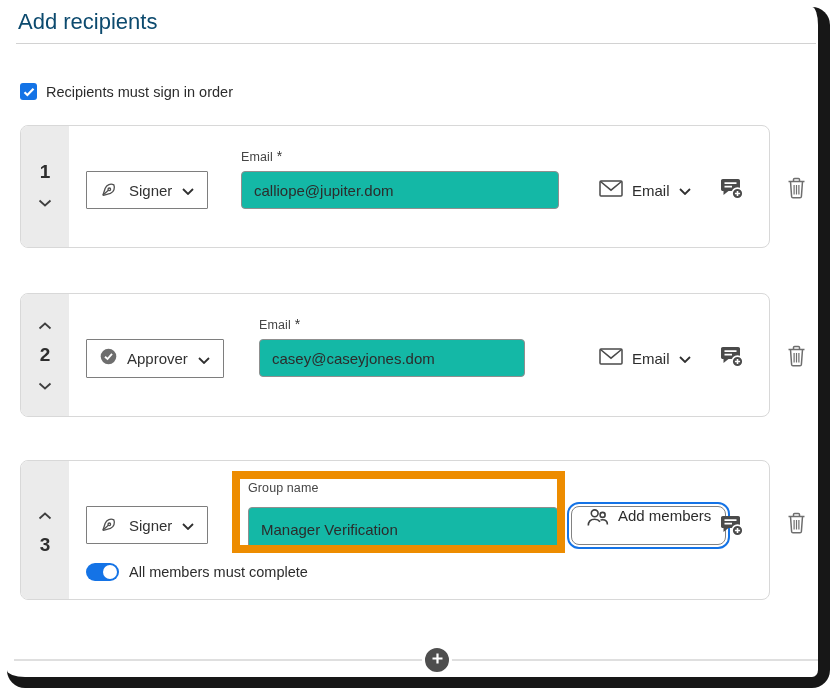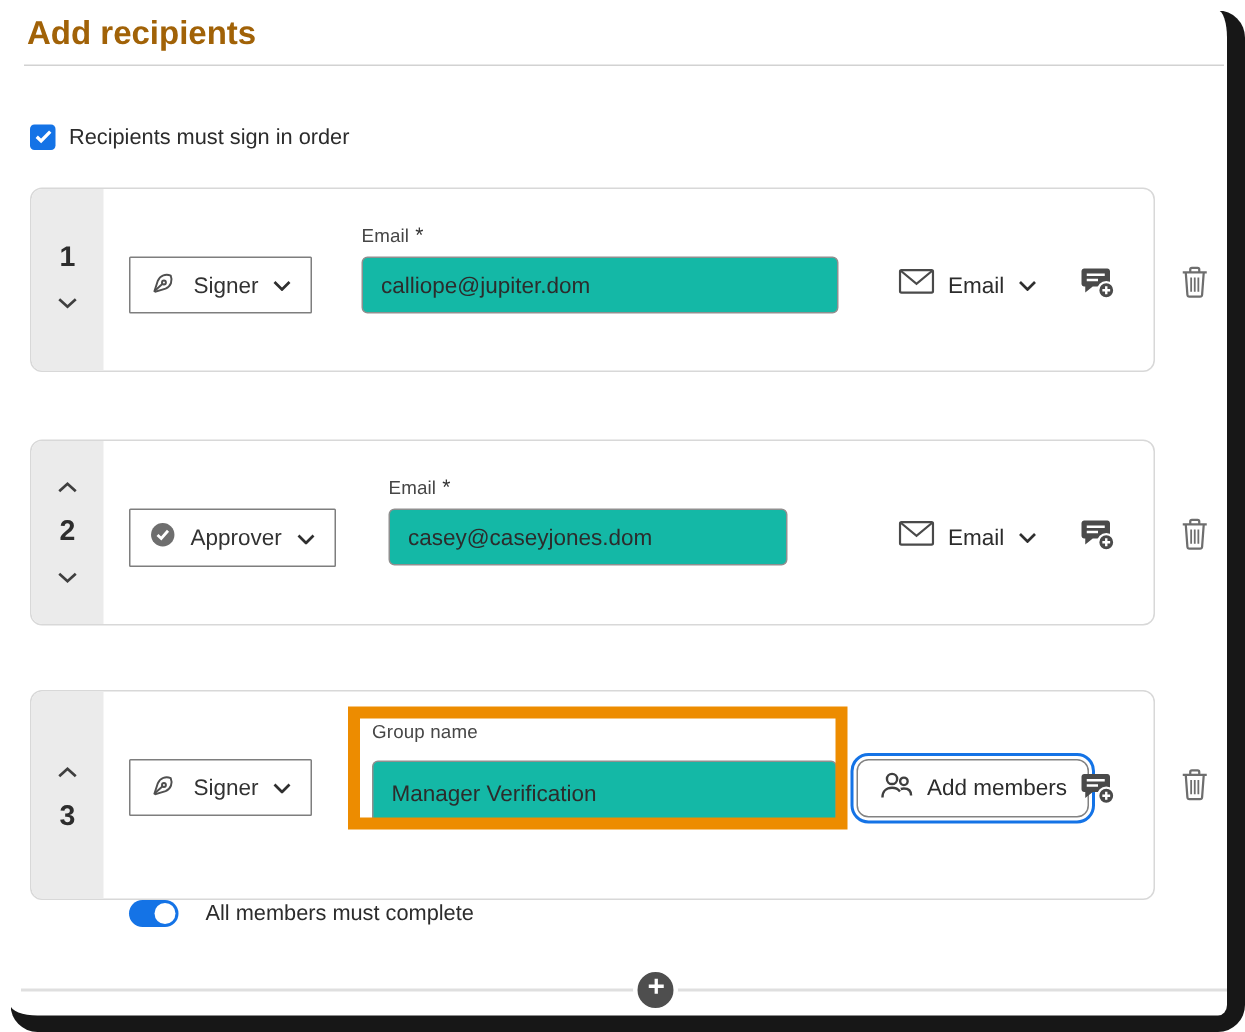--- a/index.html
+++ b/index.html
@@ -3,21 +3,21 @@
 <meta charset="utf-8">
 <style>
   * { margin:0; padding:0; box-sizing:border-box; }
   html,body { width:830px; height:688px; }
   body { font-family:"Liberation Sans","DejaVu Sans",sans-serif; background:#fff; position:relative; overflow:hidden; color:#2c2c2c; }
 
   .frame { position:absolute; top:7px; left:7px; right:0; bottom:0;
            border-right:12px solid #171717; border-bottom:11px solid #171717;
            border-radius:18px; pointer-events:none; z-index:50; }
 
-  .page-title { position:absolute; left:18px; top:9px; font-size:22px; font-weight:700; color:#a16207; }
+  .page-title { position:absolute; left:18px; top:9px; font-size:22px; font-weight:400; color:#0c4a6e; }
   .hdr-divider { position:absolute; left:16px; top:43px; width:800px; height:1px; background:#d2d2d2; }
 
   .order-row { position:absolute; left:20px; top:83px; display:flex; align-items:center; gap:9px; }
   .checkbox { width:17px; height:17px; border-radius:3px; background:#1473E6; display:flex; align-items:center; justify-content:center; cursor:pointer; }
   .order-label { font-size:14.5px; color:#2c2c2c; }
 
   .card { position:absolute; left:20px; width:750px; background:#fff; border:1px solid #d8d8d8; border-radius:8px; }
   .card1 { top:125px; height:123px; }
   .card2 { top:293px; height:124px; }
   .card3 { top:460px; height:140px; }
@@ -40,25 +40,25 @@
   .delivery .lbl { font-size:15px; color:#2c2c2c; }
 
   .msg-btn { position:absolute; left:698px; top:50px; cursor:pointer; }
 
   .trash-btn { position:absolute; left:786px; cursor:pointer; }
 
   .highlight-box { position:absolute; left:211px; top:10px; width:333px; height:82px;
                    border:8px solid #ED8C00; pointer-events:none; z-index:5; }
 
   .ring { position:absolute; left:546px; top:41px; border:2px solid #1473E6; border-radius:12px; padding:2px; }
-  .add-members-btn { height:39px; display:flex; align-items:center; gap:9px; padding:0 14px;
+  .add-members-btn { height:39px; display:flex; align-items:flex-start; gap:9px; padding:0 14px;
                      border:1px solid #828282; border-radius:8px; background:#fff; cursor:pointer; }
   .add-members-btn .lbl { font-size:15px; color:#2c2c2c; white-space:nowrap; }
 
-  .toggle-row { position:absolute; left:65px; top:102px; display:flex; align-items:center; gap:18px;margin-top:37px; }
+  .toggle-row { position:absolute; left:65px; top:102px; display:flex; align-items:center; gap:10px; }
   .toggle { width:33px; height:18px; border-radius:9px; background:#1473E6; position:relative; cursor:pointer; }
   .toggle .knob { position:absolute; right:2px; top:2px; width:14px; height:14px; border-radius:50%; background:#fff; }
   .toggle-label { font-size:14.5px; color:#2c2c2c; }
 
   .bottom-divider { position:absolute; left:14px; top:659px; width:804px; height:2px; background:#dfdfdf; }
   .plus-btn { position:absolute; left:422px; top:645px; width:30px; height:30px; border-radius:50%;
               background:#4e4e4e; border:3px solid #fff; display:flex; align-items:center; justify-content:center; cursor:pointer; z-index:10; }
 </style>
 </head>
 <body>

